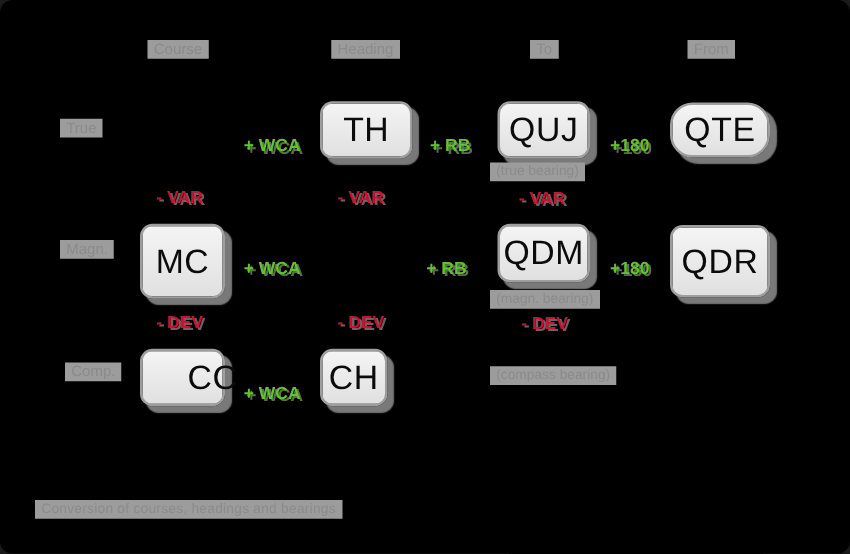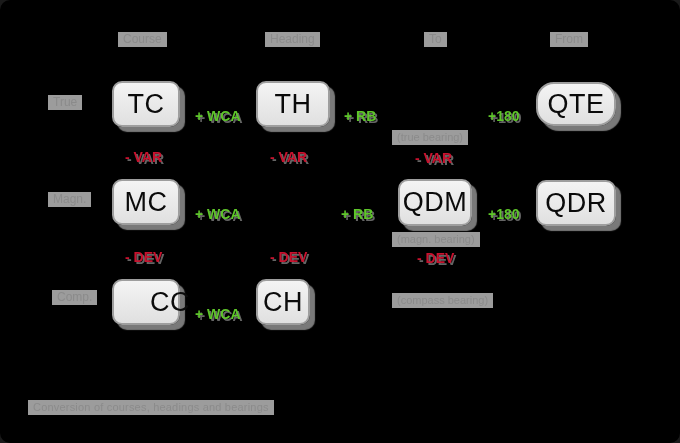--- a/index.html
+++ b/index.html
@@ -52,38 +52,38 @@
 
   <span class="gray-label" style="left:118px;top:32px;">Course</span>
   <span class="gray-label" style="left:265px;top:32px;">Heading</span>
   <span class="gray-label" style="left:424px;top:32px;">To</span>
   <span class="gray-label" style="left:550px;top:32px;">From</span>
 
   <span class="gray-label" style="left:48px;top:95px;">True</span>
   <span class="gray-label" style="left:48px;top:192px;">Magn.</span>
   <span class="gray-label" style="left:52px;top:290px;">Comp.</span>
 
-  <div class="box" style="left:112px;top:81px;width:68px;height:46px;">TC</div>
   <span class="op op-green" style="left:195px;top:96px;">+ WCA</span>
   <div class="box" style="left:256px;top:81px;width:74px;height:46px;">TH</div>
   <span class="op op-green" style="left:344px;top:96px;">+ RB</span>
+  <div class="box" style="left:398px;top:81px;width:74px;height:46px;">QUJ</div>
   <span class="op op-green" style="left:488px;top:96px;">+180</span>
   <div class="box" style="left:536px;top:82px;width:80px;height:44px;border-radius:18px;">QTE</div>
   <span class="gray-label note" style="left:392px;top:130px;">(true bearing)</span>
 
   <span class="op op-red" style="left:125px;top:149px;">- VAR</span>
   <span class="op op-red" style="left:270px;top:149px;">- VAR</span>
   <span class="op op-red" style="left:415px;top:150px;">- VAR</span>
 
-  <div class="box" style="left:112px;top:179px;width:68px;height:46px;">MC</div>
+  <div class="box" style="left:112px;top:179px;width:68px;height:60px;">MC</div>
   <span class="op op-green" style="left:195px;top:194px;">+ WCA</span>
   <span class="op op-green" style="left:341px;top:194px;">+ RB</span>
   <div class="box" style="left:398px;top:179px;width:74px;height:47px;">QDM</div>
   <span class="op op-green" style="left:488px;top:194px;">+180</span>
-  <div class="box" style="left:536px;top:180px;width:80px;height:46px;">QDR</div>
+  <div class="box" style="left:536px;top:180px;width:80px;height:58px;">QDR</div>
   <span class="gray-label note" style="left:392px;top:232px;">(magn. bearing)</span>
 
   <span class="op op-red" style="left:125px;top:249px;">- DEV</span>
   <span class="op op-red" style="left:270px;top:249px;">- DEV</span>
   <span class="op op-red" style="left:417px;top:250px;">- DEV</span>
 
   <div class="box" style="left:112px;top:279px;width:68px;height:46px;padding-left:48px;">CC</div>
   <span class="op op-green" style="left:195px;top:294px;">+ WCA</span>
   <div class="box" style="left:256px;top:279px;width:54px;height:46px;">CH</div>
   <span class="gray-label note" style="left:392px;top:293px;">(compass bearing)</span>

